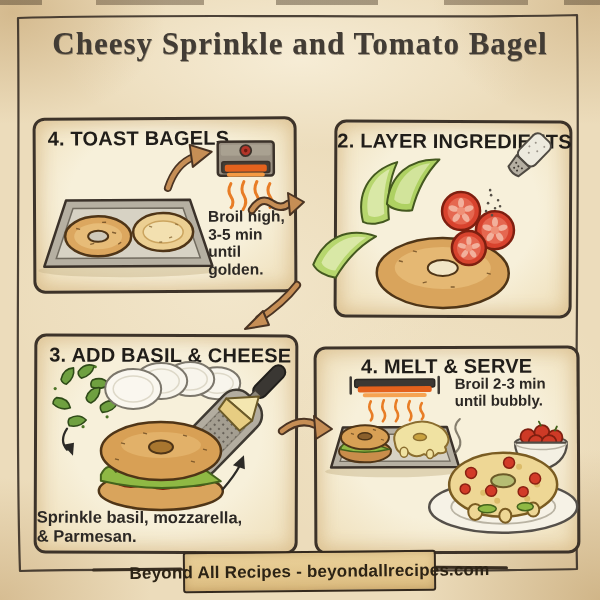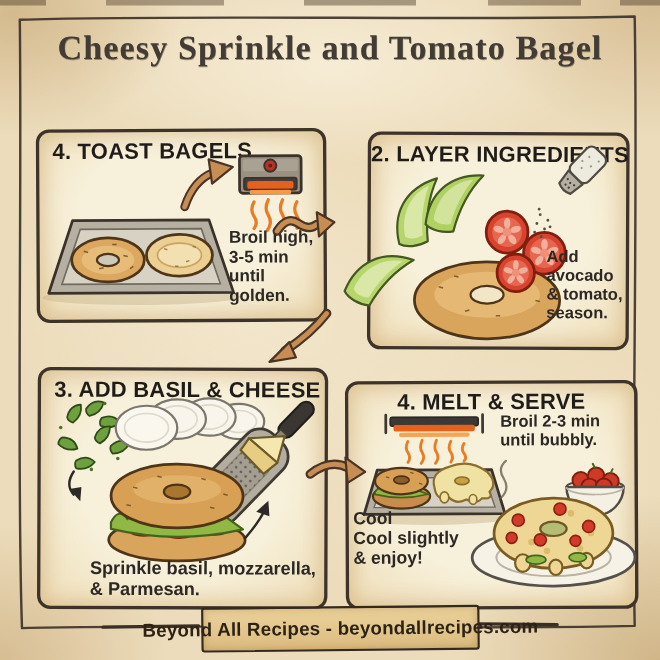--- a/index.html
+++ b/index.html
@@ -193,24 +193,20 @@
         <circle cx="0" cy="0" r="1.3"></circle>
           <circle cx="7" cy="5" r="1.3"></circle>
           <circle cx="-3" cy="8" r="1.3"></circle>
           <circle cx="4" cy="13" r="1.3"></circle>
         <circle cx="-5" cy="16" r="1.3"></circle>
           <circle cx="1" cy="20" r="1.3"></circle>
           <circle cx="9" cy="11" r="1.3"></circle>
           <circle cx="-1" cy="-5" r="1.3"></circle>
       </g>
     </svg>
-    <div class="note" style="right:-2px; top:102px; width:74px; font-size:15px;">Add
-avocado
-&amp; tomato,
-season.</div>
   </section>
 
   <section class="panel" id="p3" style="left:34px; top:334px; width:258px; height:214px; transform:rotate(.2deg);">
     <div class="heading" style="left:12px; top:7px;">3. ADD BASIL &amp; CHEESE</div>
     <svg class="illus" width="252" height="208" viewBox="0 0 252 208">
       <defs>
         <pattern id="dotgrid" width="6" height="6" patternUnits="userSpaceOnUse">
           <circle cx="3" cy="3" r="1.1" fill="#57524a"></circle>
         </pattern>
       </defs>
@@ -279,21 +275,21 @@
 
       <g>
         <path d="M30,92 Q22,104 30,113" fill="none" stroke="#2c2a26" stroke-width="2.2" stroke-linecap="round"></path>
         <polygon points="26,108 36,119 37,106" fill="#2c2a26"></polygon>
       </g>
       <g>
         <path d="M186,152 Q198,138 203,128" fill="none" stroke="#2c2a26" stroke-width="2.2" stroke-linecap="round"></path>
         <polygon points="196,128 207,118 208,132" fill="#2c2a26"></polygon>
       </g>
     </svg>
-    <div class="note" style="left:0; right:0; bottom:5px; font-size:16.5px;padding-left:45px;">Sprinkle basil, mozzarella,
+    <div class="note" style="left:0; right:0; bottom:5px; font-size:16.5px;">Sprinkle basil, mozzarella,
 &amp; Parmesan.</div>
   </section>
 
   <section class="panel" id="p4" style="left:314px; top:346px; width:260px; height:202px; transform:rotate(-.25deg);">
     <div class="heading center" style="top:6px;">4. MELT &amp; SERVE</div>
     <svg class="illus" width="254" height="196" viewBox="0 0 254 196">
 
       <g>
         <path d="M34,28 L34,44 M122,28 L122,44" stroke="#3c3833" stroke-width="2.5" stroke-linecap="round"></path>
         <rect x="38" y="30" width="80" height="8" rx="2" fill="#3c3833" stroke="#2a2723" stroke-width="1.5"></rect>
@@ -372,23 +368,20 @@
             <circle cx="32" cy="-6" r="5.5"></circle>
           <circle cx="-12" cy="6" r="5.5"></circle>
             <circle cx="20" cy="7" r="5"></circle>
             <circle cx="-38" cy="4" r="5"></circle>
         </g>
         <ellipse cy="-4" rx="12" ry="6.5" fill="#b5bd73" stroke="#6b5a28" stroke-width="2"></ellipse>
       </g>
     </svg>
     <div class="note" style="left:138px; top:26px; width:110px; font-size:15px;">Broil 2-3 min
 until bubbly.</div>
-    <div class="note" style="left:4px; top:114px; width:96px; font-size:16px;">Cool
-Cool slightly
-&amp; enjoy!</div>
   </section>
 
   <svg class="connector" style="left:248px; top:186px;" width="58" height="40" viewBox="0 0 58 40">
     <path d="M4,24 q9,-14 19,-7 q10,7 17,1" fill="none" stroke="#4a3423" stroke-width="8.5" stroke-linecap="round"></path>
     <path d="M4,24 q9,-14 19,-7 q10,7 17,1" fill="none" stroke="#c68e55" stroke-width="4.5" stroke-linecap="round"></path>
     <polygon points="40,7 56,16 42,29" fill="#c68e55" stroke="#4a3423" stroke-width="2" stroke-linejoin="round"></polygon>
   </svg>
   <svg class="connector" style="left:241px; top:281px;" width="62" height="52" viewBox="0 0 62 52">
     <path d="M56,4 Q42,22 18,38" fill="none" stroke="#4a3423" stroke-width="8.5" stroke-linecap="round"></path>
     <path d="M56,4 Q42,22 18,38" fill="none" stroke="#c68e55" stroke-width="4.5" stroke-linecap="round"></path>

